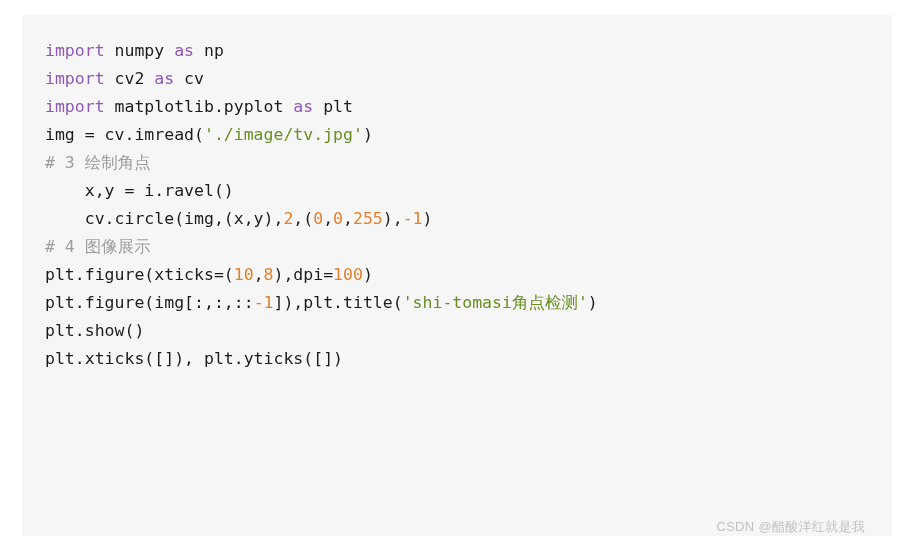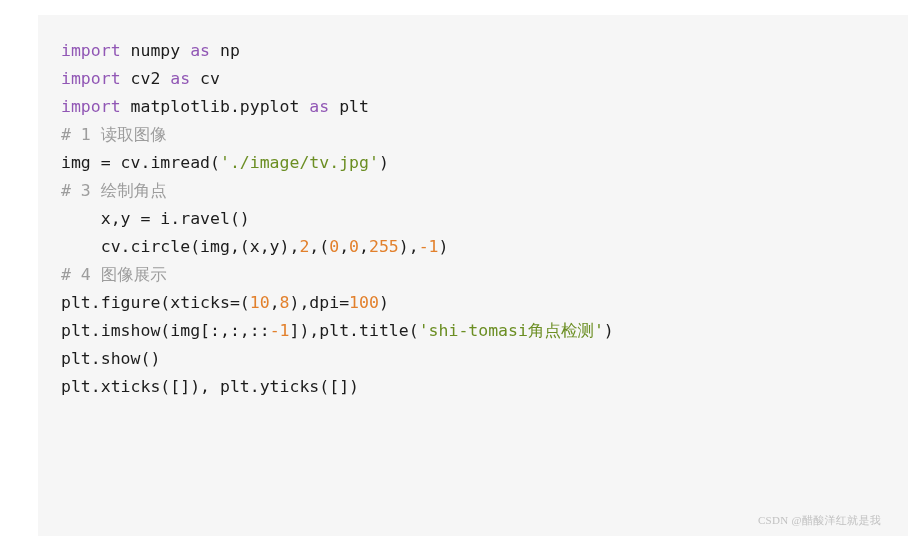--- a/index.html
+++ b/index.html
@@ -11,21 +11,20 @@
     width: 914px;
     height: 536px;
     overflow: hidden;
     font-family: "DejaVu Sans Mono", "Liberation Mono", monospace;
   }
   #root {
     position: relative;
     width: 889px;
     height: 536px;
     background: #ffffff;
-    margin-left: 16px;
   }
   #code-panel {
     position: absolute;
     left: 22px;
     top: 15px;
     width: 870px;
     height: 535px;
     background: #f6f6f6;
     box-sizing: border-box;
     padding: 22px 0 0 0;
@@ -42,46 +41,45 @@
     letter-spacing: 0px;
   }
   .tok-kw      { color: #9157b5; }
   .tok-num     { color: #e2802c; }
   .tok-str     { color: #6b8e23; }
   .tok-com     { color: #9d9d9d; }
   .tok-plain   { color: #1c1c1c; }
   #watermark {
     position: absolute;
     right: 24px;
-    bottom: 8px;
-    font-family: Liberation Serif, serif;
-    font-size: 11px;
+    bottom: 0;
+    font-family: Liberation Sans, sans-serif;
+    font-size: 13px;
     color: #c2c2c2;
     white-space: pre;
     letter-spacing: 0.3px;
   }
 </style>
 </head>
 <body>
 
 <div id="root" style="background: rgb(255, 255, 255);">
 
   <div id="code-panel" style="background: rgb(246, 246, 246);">
     <div id="code-lines">
         <div class="code-line"><span class="tok-kw">import</span><span class="tok-plain"> numpy </span><span class="tok-kw">as</span><span class="tok-plain"> np</span></div>
         <div class="code-line"><span class="tok-kw">import</span><span class="tok-plain"> cv2 </span><span class="tok-kw">as</span><span class="tok-plain"> cv</span></div>
         <div class="code-line"><span class="tok-kw">import</span><span class="tok-plain"> matplotlib.pyplot </span><span class="tok-kw">as</span><span class="tok-plain"> plt</span></div>
-        <div class="code-line"><span class="tok-com"># 1 读取图像</span></div>
         <div class="code-line"><span class="tok-plain">img = cv.imread(</span><span class="tok-str">'./image/tv.jpg'</span><span class="tok-plain">)</span></div>
         <div class="code-line"><span class="tok-com"># 3 绘制角点</span></div>
         <div class="code-line"><span class="tok-plain">    x,y = i.ravel()</span></div>
         <div class="code-line"><span class="tok-plain">    cv.circle(img,(x,y),</span><span class="tok-num">2</span><span class="tok-plain">,(</span><span class="tok-num">0</span><span class="tok-plain">,</span><span class="tok-num">0</span><span class="tok-plain">,</span><span class="tok-num">255</span><span class="tok-plain">),</span><span class="tok-num">-1</span><span class="tok-plain">)</span></div>
         <div class="code-line"><span class="tok-com"># 4 图像展示</span></div>
         <div class="code-line"><span class="tok-plain">plt.figure(xticks=(</span><span class="tok-num">10</span><span class="tok-plain">,</span><span class="tok-num">8</span><span class="tok-plain">),dpi=</span><span class="tok-num">100</span><span class="tok-plain">)</span></div>
-        <div class="code-line"><span class="tok-plain">plt.imshow(img[:,:,::</span><span class="tok-num">-1</span><span class="tok-plain">]),plt.title(</span><span class="tok-str">'shi-tomasi角点检测'</span><span class="tok-plain">)</span></div>
+        <div class="code-line"><span class="tok-plain">plt.figure(img[:,:,::</span><span class="tok-num">-1</span><span class="tok-plain">]),plt.title(</span><span class="tok-str">'shi-tomasi角点检测'</span><span class="tok-plain">)</span></div>
         <div class="code-line"><span class="tok-plain">plt.show()</span></div>
         <div class="code-line"><span class="tok-plain">plt.xticks([]), plt.yticks([])</span></div>
       </div>
   </div>
 
   <div id="watermark" style="color: rgb(194, 194, 194);">CSDN @醋酸洋红就是我</div>
 
 </div>
 
 </body></html>

